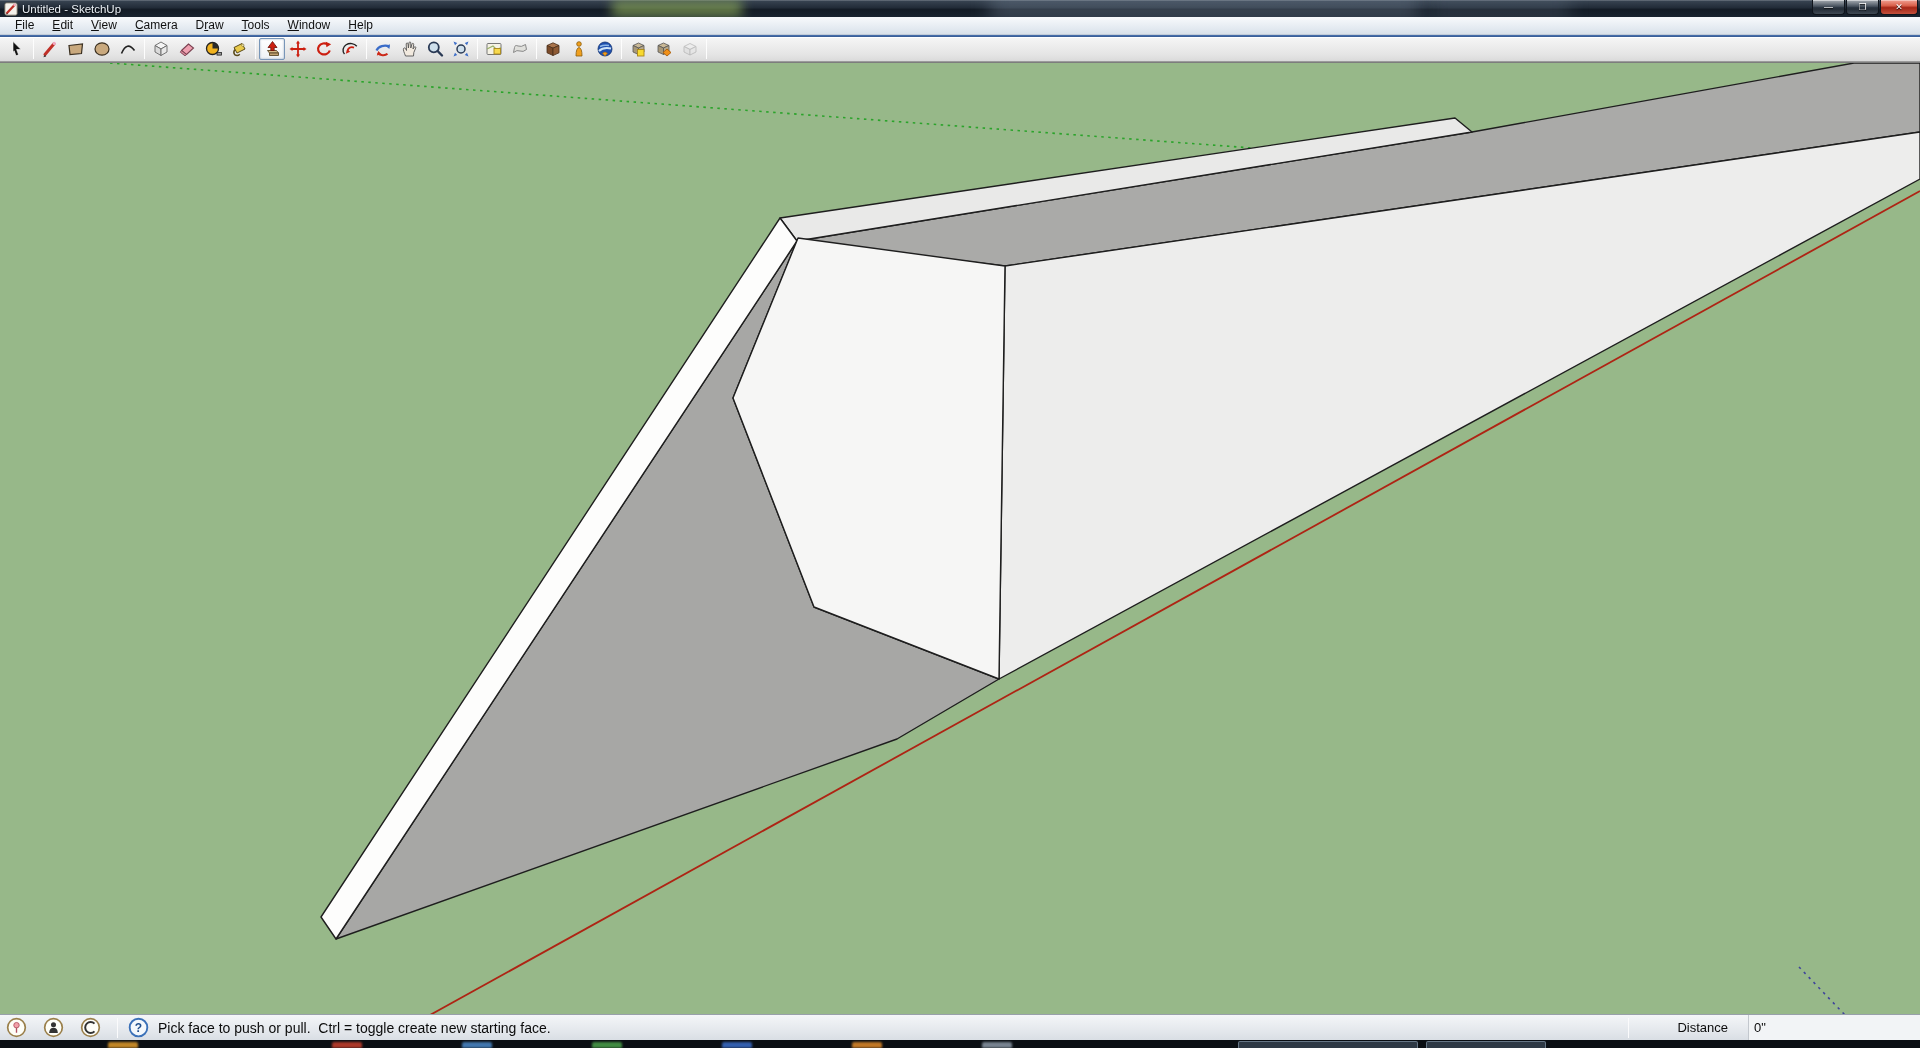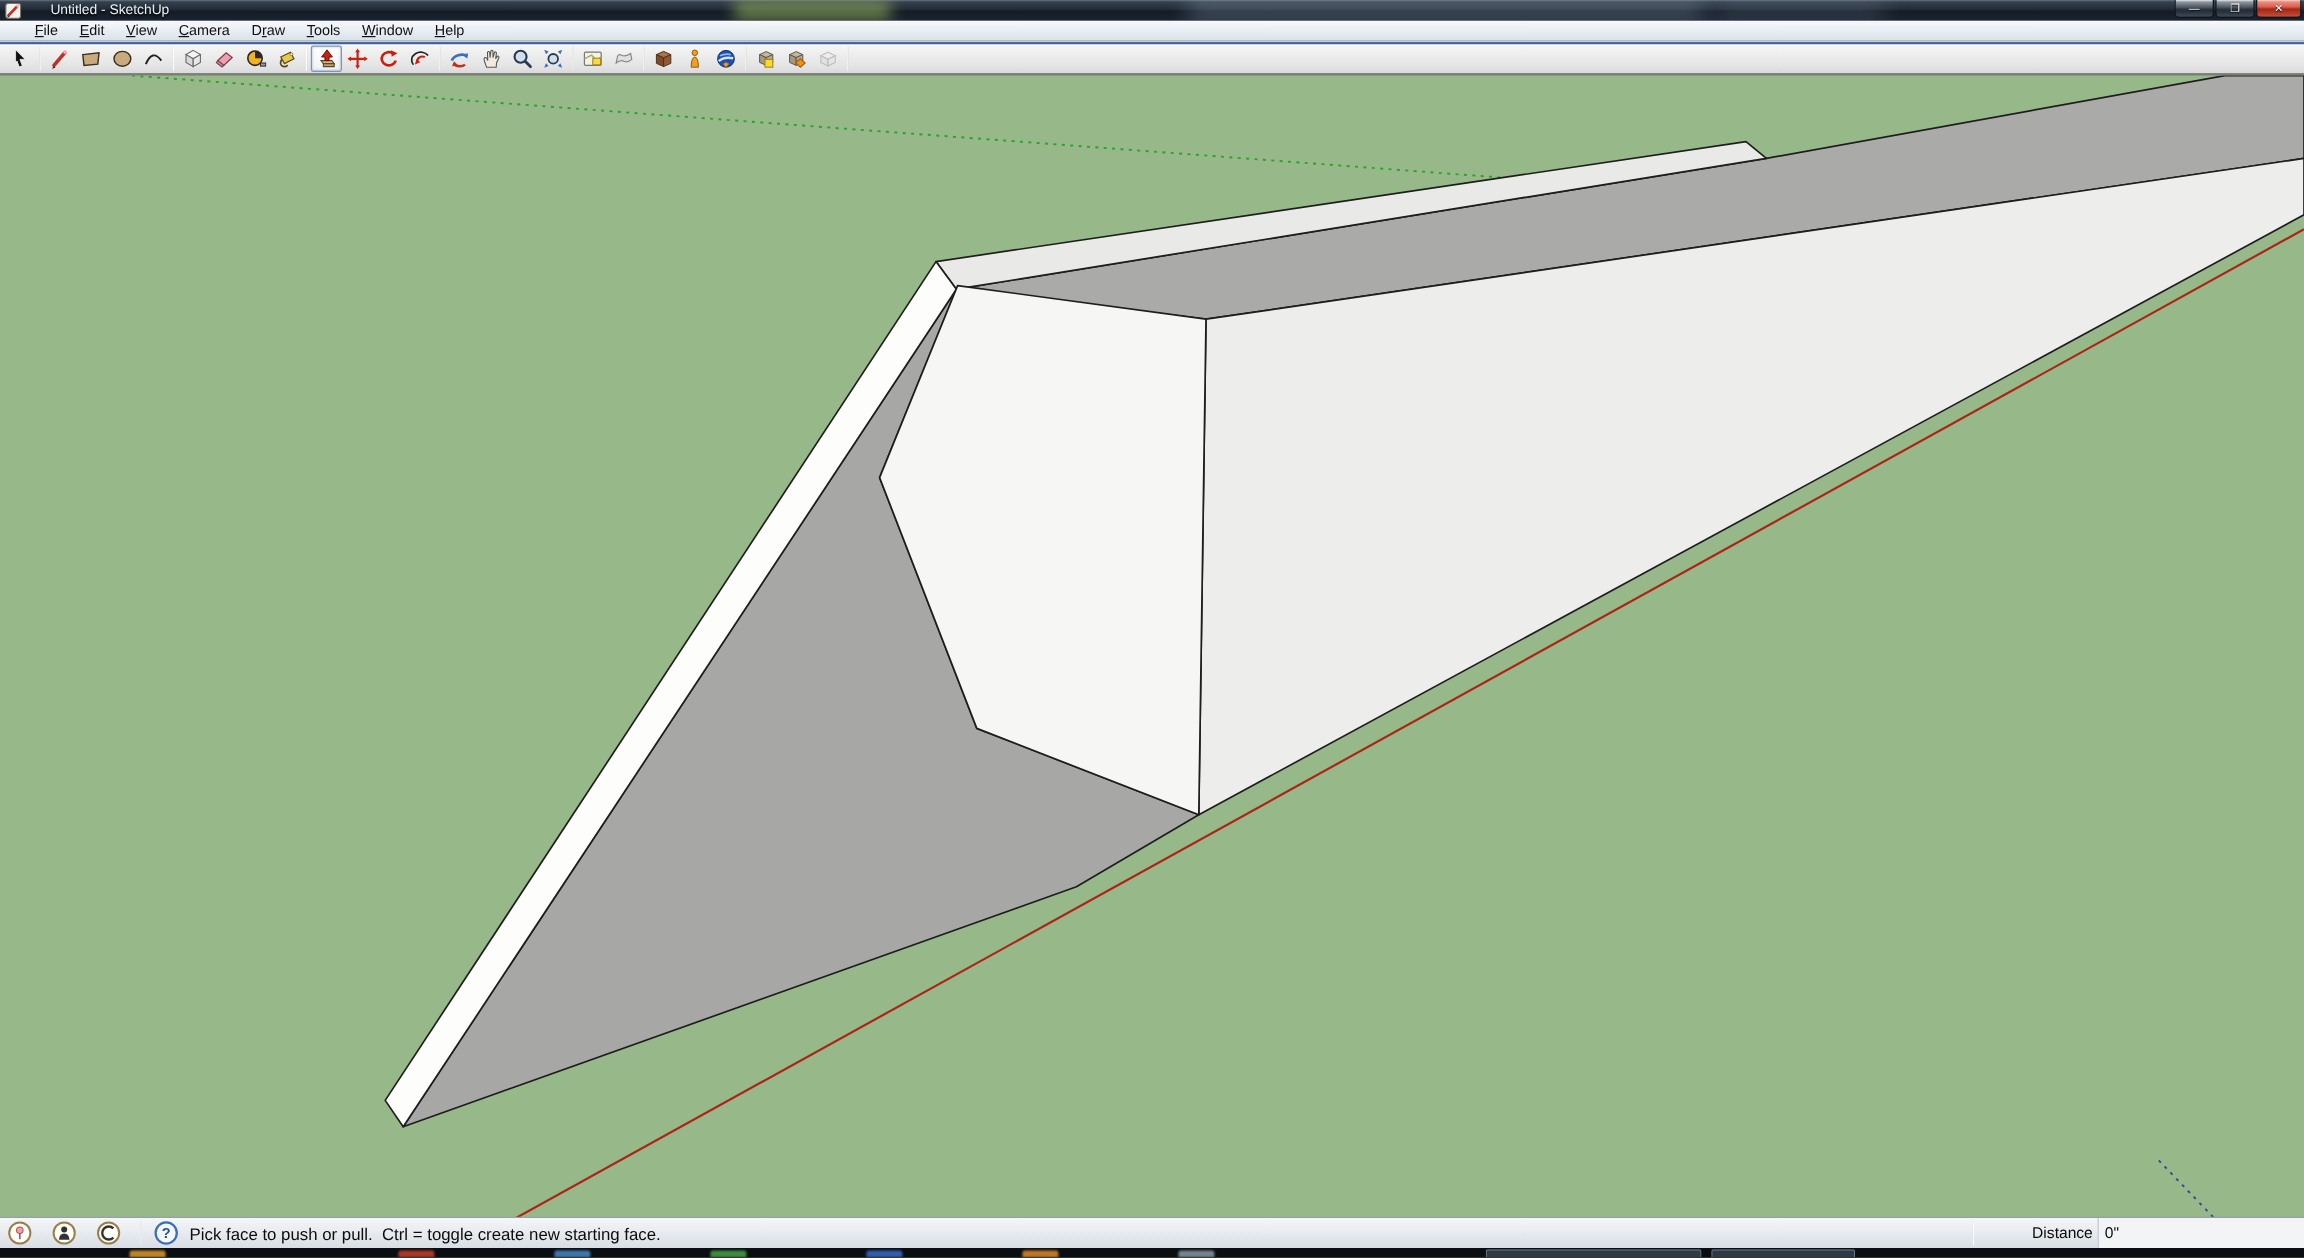--- a/index.html
+++ b/index.html
@@ -9,32 +9,32 @@
   
   .titlebar { position:relative; height:17px; width:100%;
     background:linear-gradient(#3a4654 0%, #222c38 45%, #141c26 55%, #1a2430 100%);
     box-shadow:inset 0 1px 0 rgba(255,255,255,.18);
     overflow:hidden; display:flex; align-items:center; }
   .glassblob { position:absolute; top:0; height:17px; filter:blur(6px); pointer-events:none; }
   .blob-green { left:612px; width:130px; background:rgba(158,190,96,.60); }
   .blob-light { left:990px; width:430px; background:rgba(185,205,228,.30); filter:blur(9px); }
   .blob-gray  { left:1430px; width:140px; background:rgba(150,170,190,.22); filter:blur(9px); }
   .appicon { margin:1px 4px 0 4px; width:14px; height:14px; flex:0 0 auto; }
-  .wtitle { color:#EAF0F6; font-size:11.5px; text-shadow:0 1px 2px #000; margin-left:20px; }
+  .wtitle { color:#EAF0F6; font-size:11.5px; text-shadow:0 1px 2px #000; margin-left:0; }
   .winbtns { position:absolute; top:0; right:2px; display:flex; }
   .wbtn { width:33px; height:15px; margin-left:1px; border:1px solid #10151c; border-top:none;
     border-radius:0 0 4px 4px; display:flex; align-items:center; justify-content:center;
     background:linear-gradient(rgba(255,255,255,.55), rgba(170,180,190,.25) 45%, rgba(60,70,80,.25) 55%, rgba(140,150,160,.35));
     color:#fff; font-size:9px; line-height:9px; text-shadow:0 1px 1px #000;
     box-shadow:inset 0 1px 0 rgba(255,255,255,.4); cursor:default; }
   .wbtn-close { width:38px;
     background:linear-gradient(#f0a092 0%, #d9614c 40%, #a42616 55%, #c4503c 100%); }
 
   
-  .menubar { height:18px; width:100%; display:flex; align-items:flex-start; padding-left:20px;
+  .menubar { height:18px; width:100%; display:flex; align-items:flex-start; padding-left:6px;
     background:linear-gradient(#f8fafc, #e4eaf1 65%, #d9e1ea);
     border-bottom:1px solid #c2ccd8; }
   .menuitem { font-size:12px; color:#101010; padding:1px 9px 2px 9px; cursor:default; }
   .menudivider { height:2px; width:100%; background:linear-gradient(#4a72b2,#37598f); }
 
   
   .toolbar { height:25px; width:100%; display:flex; align-items:center; padding-left:4px;
     background:linear-gradient(#f6f6f6, #e4e4e4 75%, #dadada);
     border-bottom:1px solid #9b9b9b; box-shadow:inset 0 1px 0 #fff; }
   .tbtn { width:26px; height:22px; display:flex; align-items:center; justify-content:center;
@@ -50,21 +50,21 @@
 
   
   .statusbar { height:26px; width:100%; display:flex; align-items:center; padding-left:6px;
     background:linear-gradient(#f4f6f8, #e2e6eb 70%, #d9dee4);
     border-top:1px solid #98a0aa; position:relative; }
   .sicon { width:21px; height:21px; margin-right:16px; flex:0 0 auto; }
   .ssep { width:1px; height:20px; background:#b9bec5; border-right:1px solid #fbfbfc; margin:0 10px 0 0; }
   .smsg { font-size:14px; color:#0c0c0c; margin-left:9px; white-space:pre; }
   .distwrap { position:absolute; right:0; top:0; height:100%; display:flex; align-items:center; }
   .distsep { width:1px; height:20px; background:#b9bec5; border-right:1px solid #fbfbfc; margin-right:48px; }
-  .distlabel { font-size:13px; color:#0c0c0c; margin-right:4px; }
+  .distlabel { font-size:13px; color:#0c0c0c; margin-right:20px; }
   .distvalue { width:172px; height:100%; display:flex; align-items:center; padding-left:5px;
     font-size:13px; color:#0c0c0c; border-left:1px solid #c3c8ce; background:#f2f4f6; }
 
   
   .taskbar { height:8px; width:100%; background:#0a0e13; position:relative; overflow:hidden; }
   .tkblob { position:absolute; top:2px; height:6px; border-radius:2px 2px 0 0; filter:blur(1px); opacity:.85; }
   .tkwin { position:absolute; top:1px; height:7px; background:rgba(90,110,130,.45);
     border:1px solid rgba(160,180,200,.5); border-bottom:none; border-radius:2px 2px 0 0; }
 </style>
 </head>

